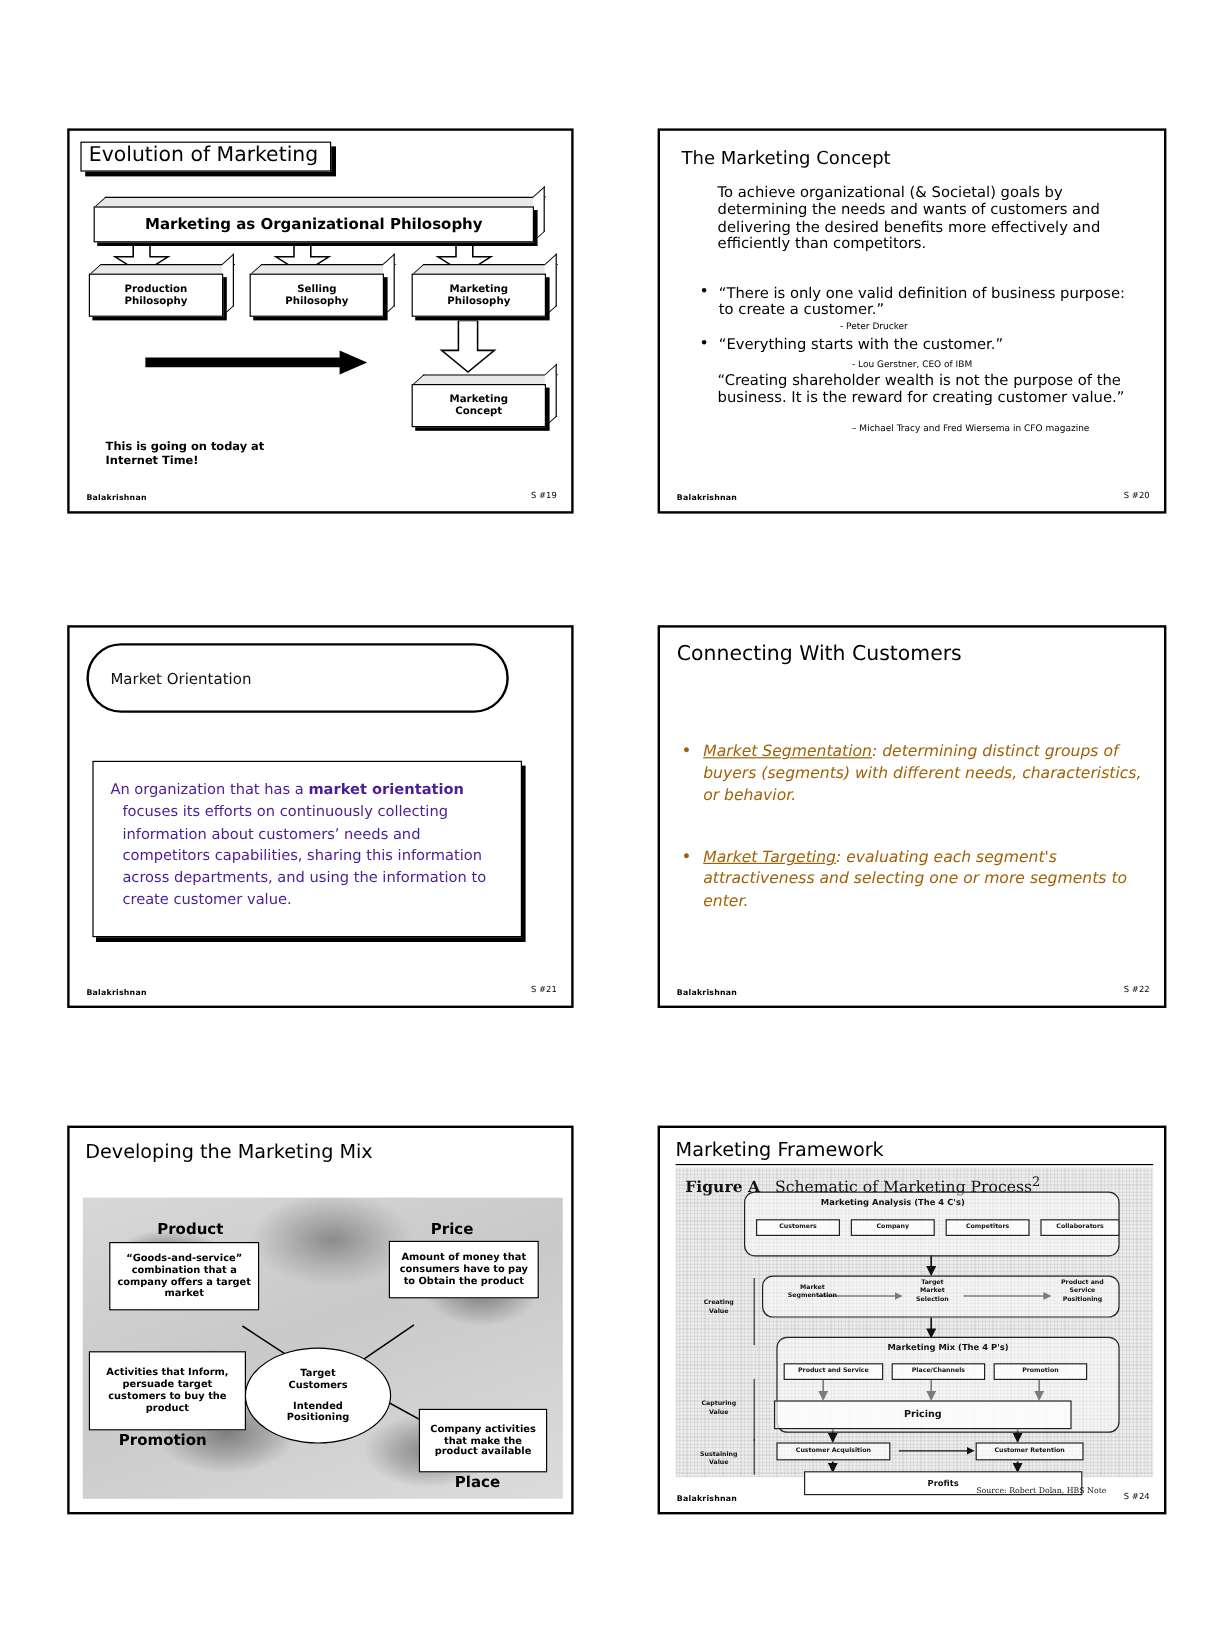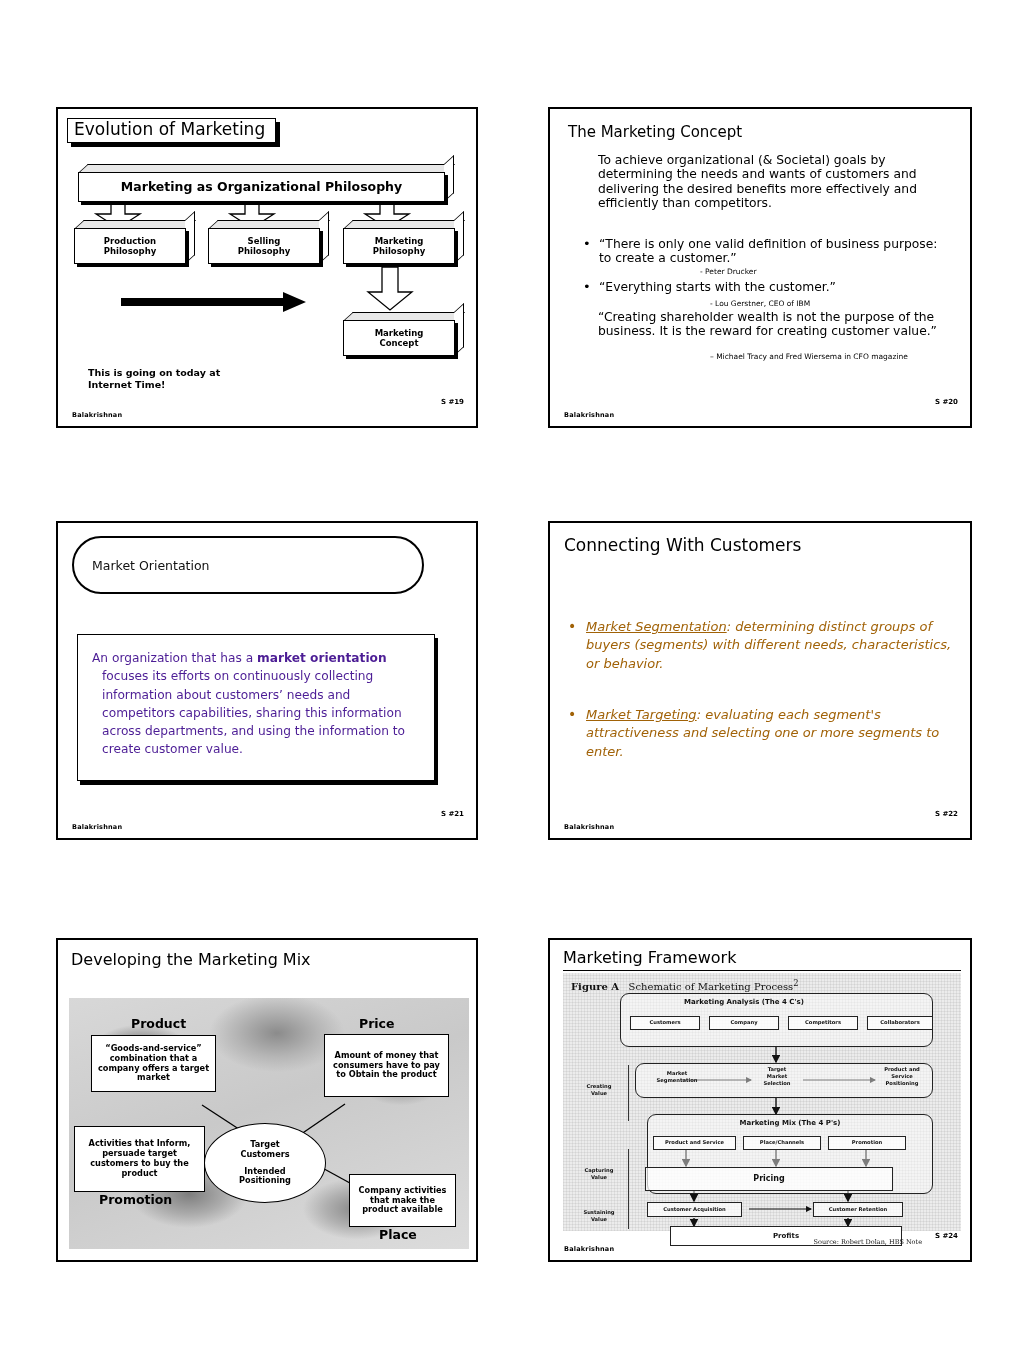--- a/index.html
+++ b/index.html
@@ -22,23 +22,23 @@
   }
   .slide-inner { position:absolute; inset:0; }
 
   .footer-author {
     position:absolute; left:14px; bottom:7px;
     font-family:"DejaVu Sans", sans-serif;
     font-size:6.5px; font-weight:bold; color:#000;
     letter-spacing:0.2px;
   }
   .footer-num {
-    position:absolute; right:12px; bottom:20px;
+    position:absolute; right:12px; bottom:9px;
     font-family:"DejaVu Sans", sans-serif;
-    font-size:7px; font-weight:bold; color:#000;
+    font-size:7px; font-weight:normal; color:#000;
   }
 
   
   .title-plain {
     position:absolute;
     font-family:"DejaVu Sans", sans-serif;
     font-size:15px; font-weight:normal; color:#000;
     white-space:nowrap;
   }
   .title-boxed {
@@ -194,21 +194,21 @@
     position:absolute;
     background:
       repeating-linear-gradient(0deg, rgba(150,150,150,0.16) 0 1px, rgba(255,255,255,0) 1px 3px),
       repeating-linear-gradient(90deg, rgba(150,150,150,0.16) 0 1px, rgba(255,255,255,0) 1px 3px),
       #ececec;
     overflow:hidden;
   }
   .fw-figtitle {
     position:absolute;
     font-family:"DejaVu Serif", serif;
-    font-size:10px; color:#111; white-space:nowrap;
+    font-size:13px; color:#111; white-space:nowrap;
   }
   .fw-figtitle .lbl { font-weight:bold; }
   .fw-round {
     position:absolute;
     border:1.1px solid #222; border-radius:9px;
     background:rgba(255,255,255,0.45);
   }
   .fw-head {
     position:absolute;
     font-size:7px; font-weight:bold; color:#111;
@@ -402,21 +402,21 @@
           <line x1="133" y1="107" x2="188" y2="143" stroke="#000" stroke-width="1.3"></line>
           <line x1="276" y1="106" x2="222" y2="143" stroke="#000" stroke-width="1.3"></line>
           <line x1="136" y1="171" x2="162" y2="165" stroke="#000" stroke-width="1.3"></line>
           <line x1="248" y1="167" x2="290" y2="190" stroke="#000" stroke-width="1.3"></line>
         </svg>
 
         <div class="mix-label" style="left:62px; top:18px;">Product</div>
         <div class="mix-box" style="left:22px; top:37px; width:125px; height:57px;">“Goods-and-service” combination that a company offers a target market</div>
 
         <div class="mix-label" style="left:290px; top:18px;">Price</div>
-        <div class="mix-box" style="left:255px; top:36px; width:125px; height:63px;">Amount of money that consumers have to pay to Obtain the product</div>
+        <div class="mix-box" style="left:255px; top:36px; width:125px; height:48px;">Amount of money that consumers have to pay to Obtain the product</div>
 
         <div class="mix-oval" style="left:135px; top:125px; width:122px; height:80px;">
           <span>Target</span>
           <span>Customers</span>
           <span class="gap"></span>
           <span>Intended</span>
           <span>Positioning</span>
         </div>
 
         <div class="mix-box" style="left:5px; top:128px; width:131px; height:66px;">Activities that Inform, persuade target customers to buy the product</div>

